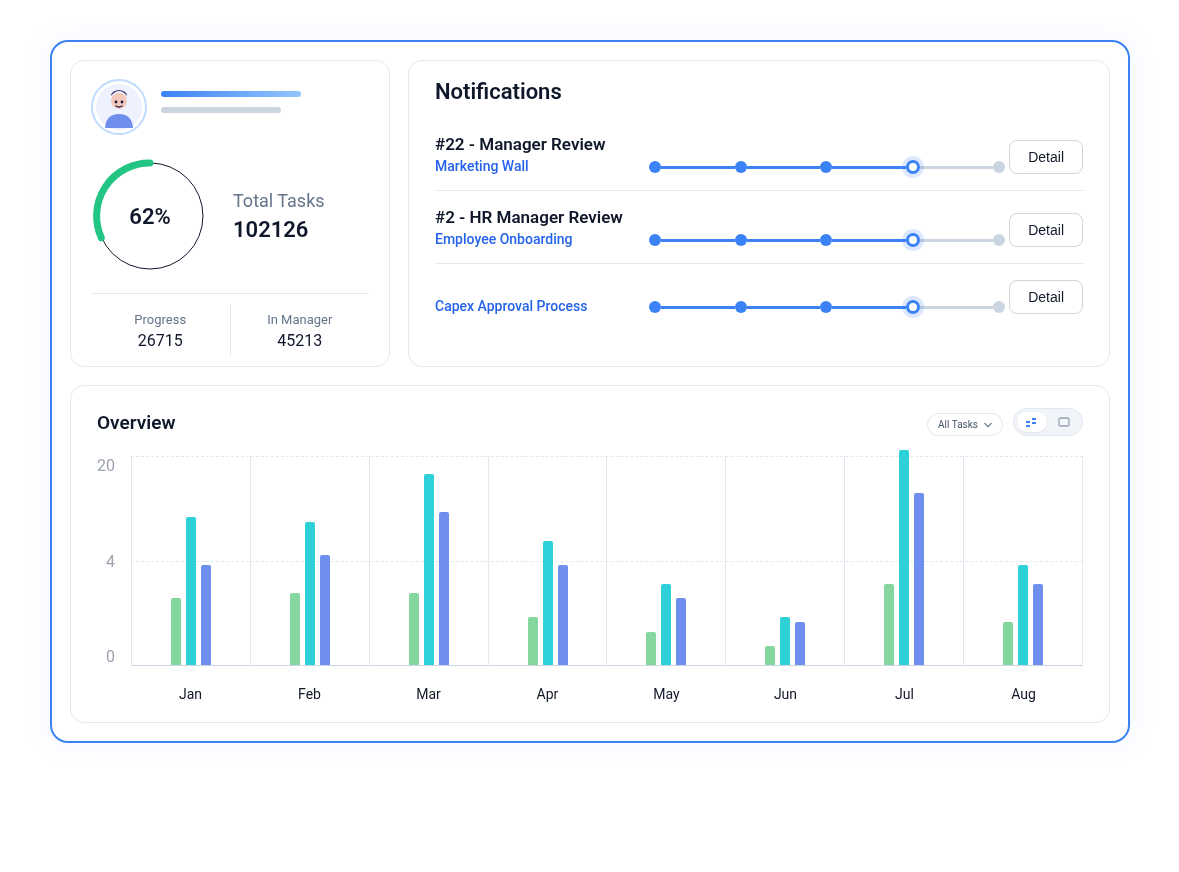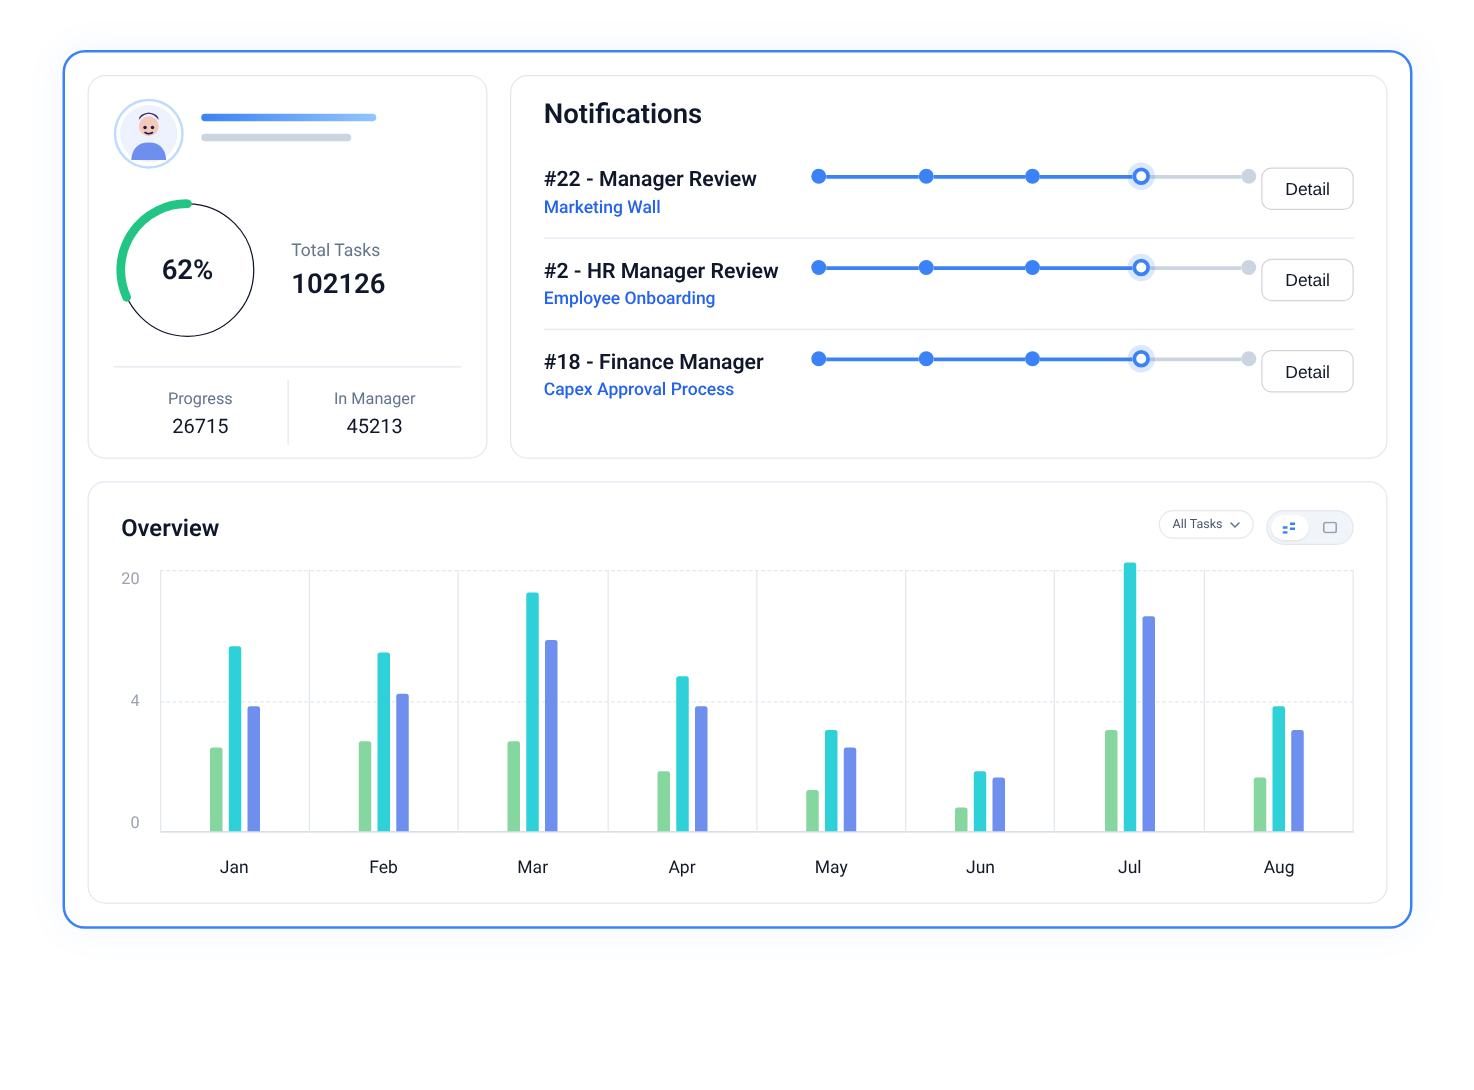--- a/index.html
+++ b/index.html
@@ -65,21 +65,21 @@
     border-bottom: 1px solid #e2e8f0;
     padding-bottom: 18px;
     margin-bottom: 10px;
   }
   .ring-wrap { width: 118px; height: 118px; position: relative; }
   .ring-label {
     position: absolute; inset: 0;
     display: flex; align-items: center; justify-content: center;
     font-size: 22px; font-weight: 600; color: #0f172a;
   }
-  .tasks-total .label { font-size: 14px; color: #64748b; margin-bottom: 6px; }
+  .tasks-total .label { font-size: 18px; color: #64748b; margin-bottom: 6px; }
   .tasks-total .value { font-size: 22px; font-weight: 600; }
 
   .tasks-split {
     display: flex;
     text-align: center;
   }
   .tasks-split > div {
     flex: 1;
     padding: 8px 0 6px;
   }
@@ -88,21 +88,21 @@
   .tasks-split .value { font-size: 16px; font-weight: 400; }
 
   
   .notif-card {
     flex: 1;
     padding: 18px 26px;
   }
   .notif-card h2 { font-size: 22px; font-weight: 600; margin-bottom: 14px; }
   .notif-item {
     display: flex;
-    align-items: flex-start;
+    align-items: flex-end;
     gap: 4px;
     padding: 16px 0;
     border-bottom: 1px solid #e2e8f0;
   }
   .notif-item:last-child { border-bottom: 0; padding-bottom: 4px; }
   .notif-text { width: 210px; flex-shrink: 0; }
   .notif-title { font-size: 17px; font-weight: 600; margin-bottom: 4px; }
   .notif-sub { font-size: 14px; color: #2563eb; font-weight: 500; }
   .steps {
     flex: 1;
@@ -146,21 +146,21 @@
   .overview-card {
     padding: 22px 26px 26px;
   }
   .overview-head {
     display: flex;
     align-items: center;
     justify-content: space-between;
     margin-bottom: 20px;
   }
   .overview-head h2 { font-size: 19px; font-weight: 600; }
-  .overview-controls { display: flex; gap: 10px; align-items: flex-start; }
+  .overview-controls { display: flex; gap: 10px; align-items: flex-end; }
   .pill {
     border: 1px solid #e2e8f0;
     border-radius: 999px;
     padding: 5px 10px;
     font-size: 10px;
     color: #475569;
     display: flex;
     align-items: center;
     gap: 6px;
     cursor: pointer;
@@ -189,21 +189,21 @@
     align-items: stretch;
     gap: 10px;
     height: 240px;
   }
   .y-axis {
     display: flex;
     flex-direction: column;
     justify-content: space-between;
     align-items: flex-end;
     padding: 0 6px 30px 0;
-    font-size: 13px;
+    font-size: 16px;
     color: #9ca3af;
     height: 100%;
   }
   .plot {
     position: relative;
     flex: 1;
     height: 100%;
   }
   .gridlines {
     position: absolute;
@@ -343,21 +343,20 @@
               <span class="step-dot"></span>
               <span class="step-seg done"></span>
               <span class="step-dot current"></span>
               <span class="step-seg"></span>
               <span class="step-dot pending"></span>
             </div>
             <button class="detail-btn">Detail</button>
           </div>
           <div class="notif-item">
             <div class="notif-text">
-              <div class="notif-title">#18 - Finance Manager</div>
               <div class="notif-sub">Capex Approval Process</div>
             </div>
             <div class="steps">
               <span class="step-dot"></span>
               <span class="step-seg done"></span>
               <span class="step-dot"></span>
               <span class="step-seg done"></span>
               <span class="step-dot"></span>
               <span class="step-seg done"></span>
               <span class="step-dot current"></span>

